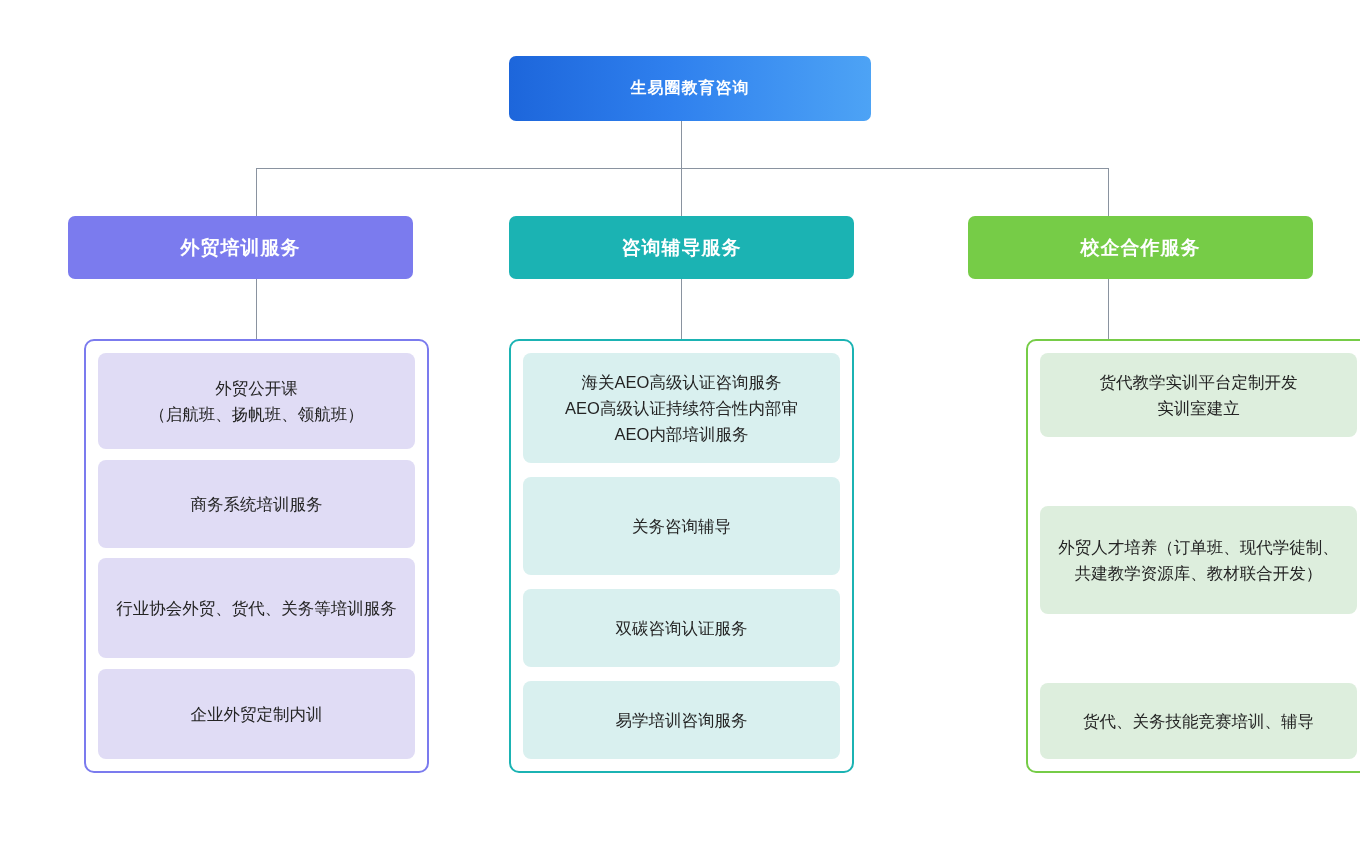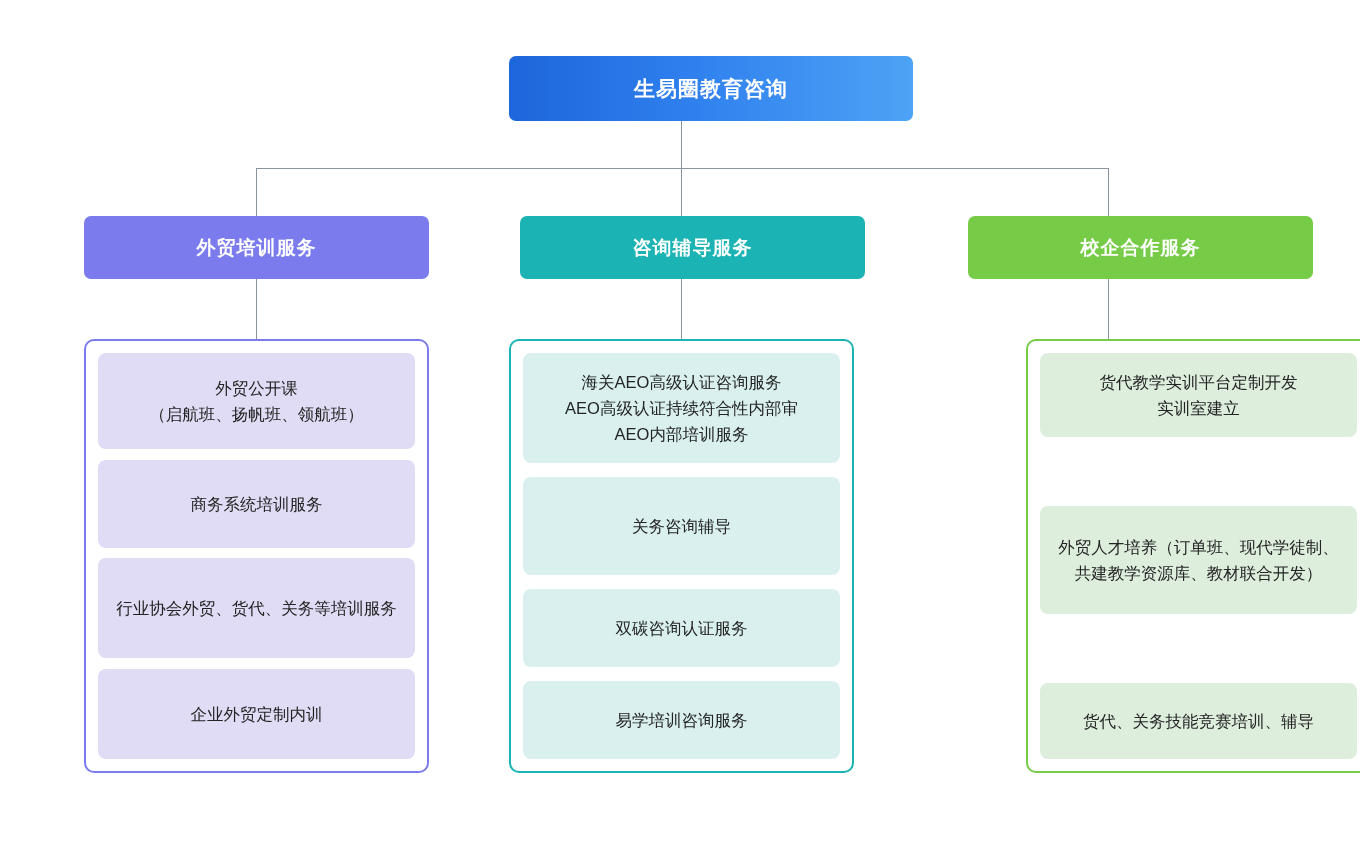--- a/index.html
+++ b/index.html
@@ -29,50 +29,50 @@
     background: #8a93a0;
   }
   .line-v { width: 1px; }
   .line-h { height: 1px; }
 
   
   .root-node {
     position: absolute;
     left: 509px;
     top: 56px;
-    width: 404px;
+    width: 362px;
     height: 65px;
     border-radius: 7px;
     background: linear-gradient(to right, #1d66db 0%, #2f80ee 45%, #4da3f5 100%);
     display: flex;
     align-items: center;
     justify-content: center;
     color: #ffffff;
-    font-size: 21px;
+    font-size: 16px;
     font-weight: bold;
     letter-spacing: 1px;
   }
 
   
   .branch-header {
     position: absolute;
     top: 216px;
     width: 345px;
     height: 63px;
     border-radius: 7px;
     display: flex;
     align-items: center;
     justify-content: center;
     color: #ffffff;
     font-size: 19px;
     font-weight: bold;
     letter-spacing: 1px;
   }
-  .branch-header.col0 { left: 84px;  background: #7b7bee; }
-  .branch-header.col1 { left: 520px; background: #1bb3b3; }
+  .branch-header.col0 { left: 68px;  background: #7b7bee; }
+  .branch-header.col1 { left: 509px; background: #1bb3b3; }
   .branch-header.col2 { left: 968px; background: #76cc47; }
 
   
   .branch-box {
     position: absolute;
     top: 339px;
     width: 345px;
     height: 434px;
     border-radius: 10px;
     border: 2px solid #cccccc;

